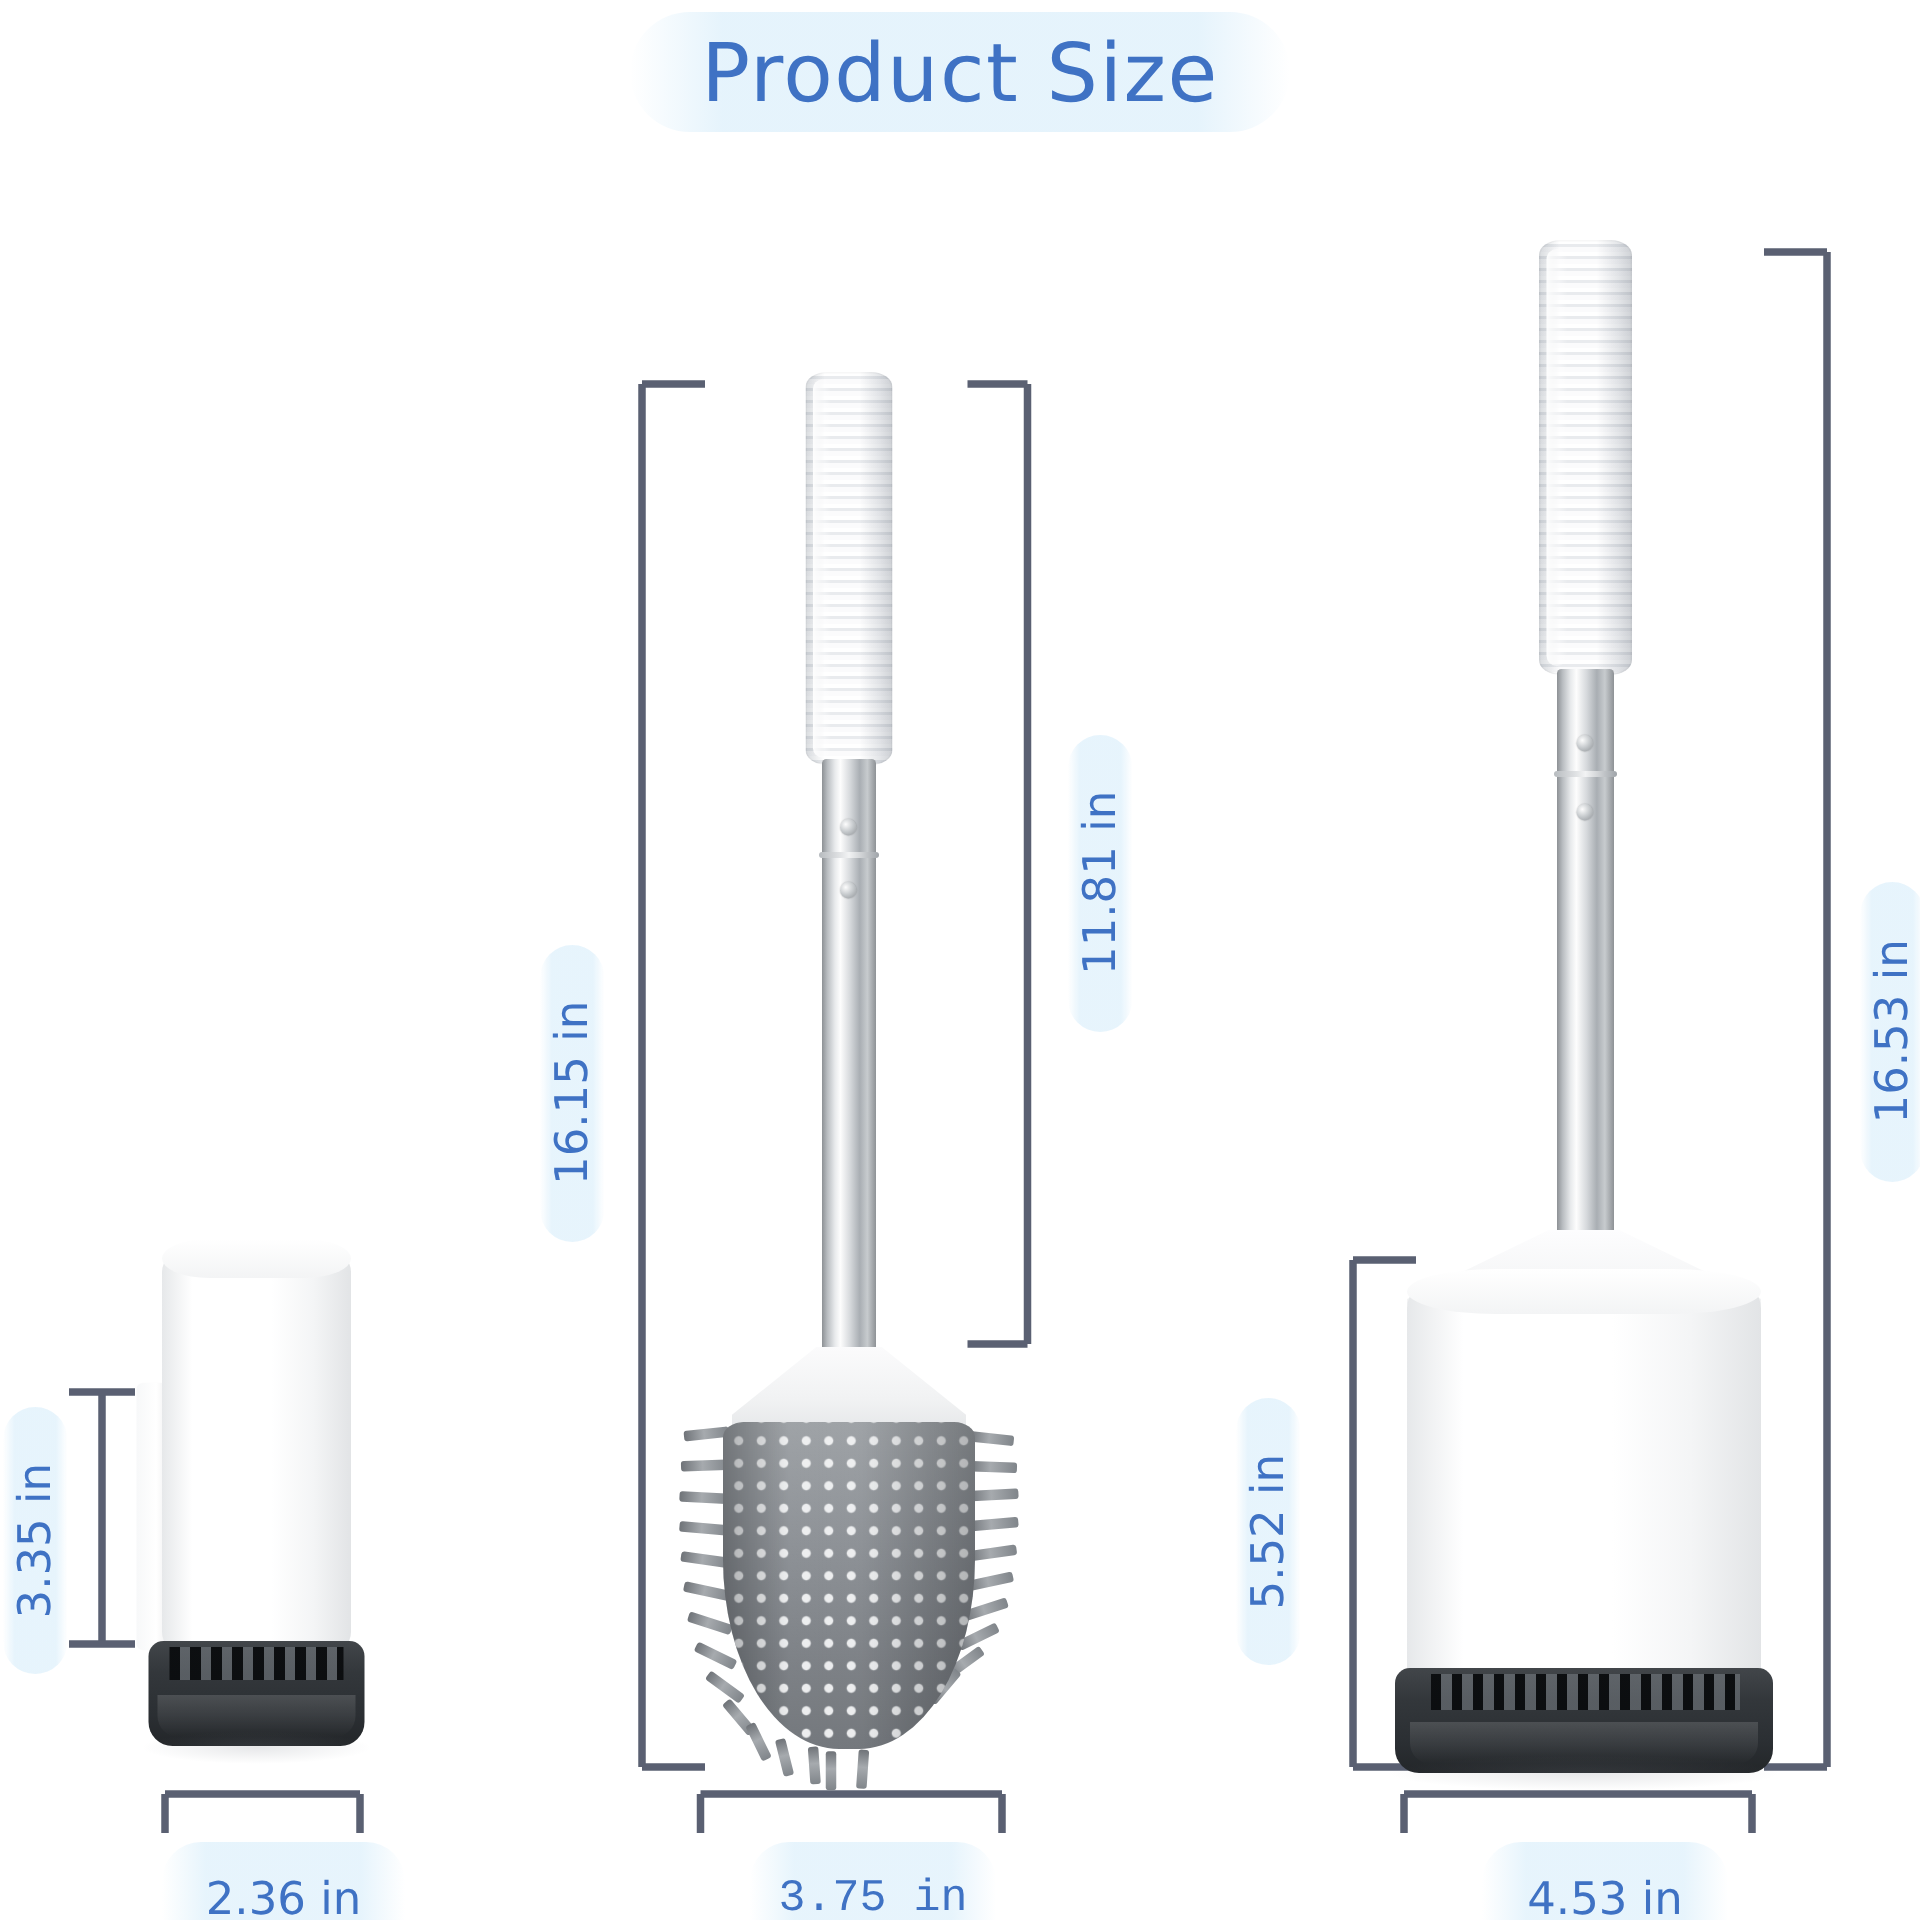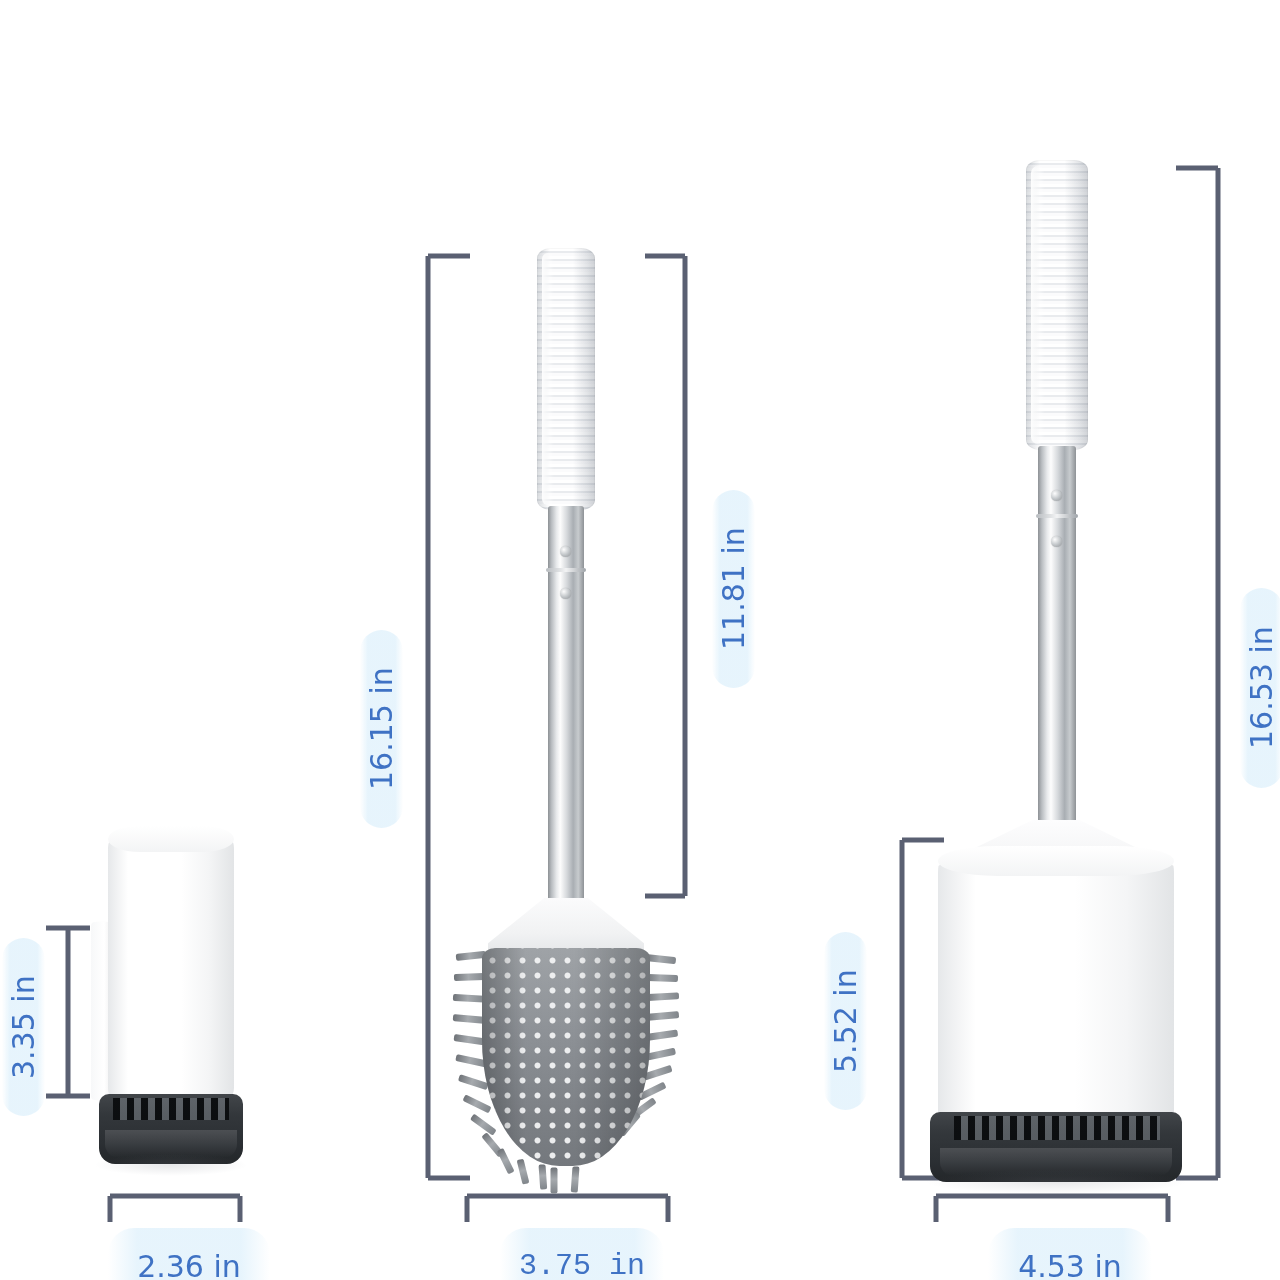--- a/index.html
+++ b/index.html
@@ -137,20 +137,23 @@
   .soft-shadow{
     position:absolute;border-radius:50%;
     background:radial-gradient(ellipse at center,rgba(120,125,135,.18),rgba(255,255,255,0) 70%);
   }
 </style>
 </head>
 <body>
 
 <div id="stage">
 
+  <div class="title-wrap">
+    <div class="title-text">Product Size</div>
+  </div>
 
   <svg id="lines" viewBox="0 0 1280 1280" width="1280" height="1280">
     <g stroke="#5a6072" stroke-width="5" stroke-linecap="butt" fill="none">
 
       <g>
         <line x1="68" y1="928" x2="68" y2="1096"></line>
         <line x1="46" y1="928" x2="90" y2="928"></line>
         <line x1="46" y1="1096" x2="90" y2="1096"></line>
       </g>
 

